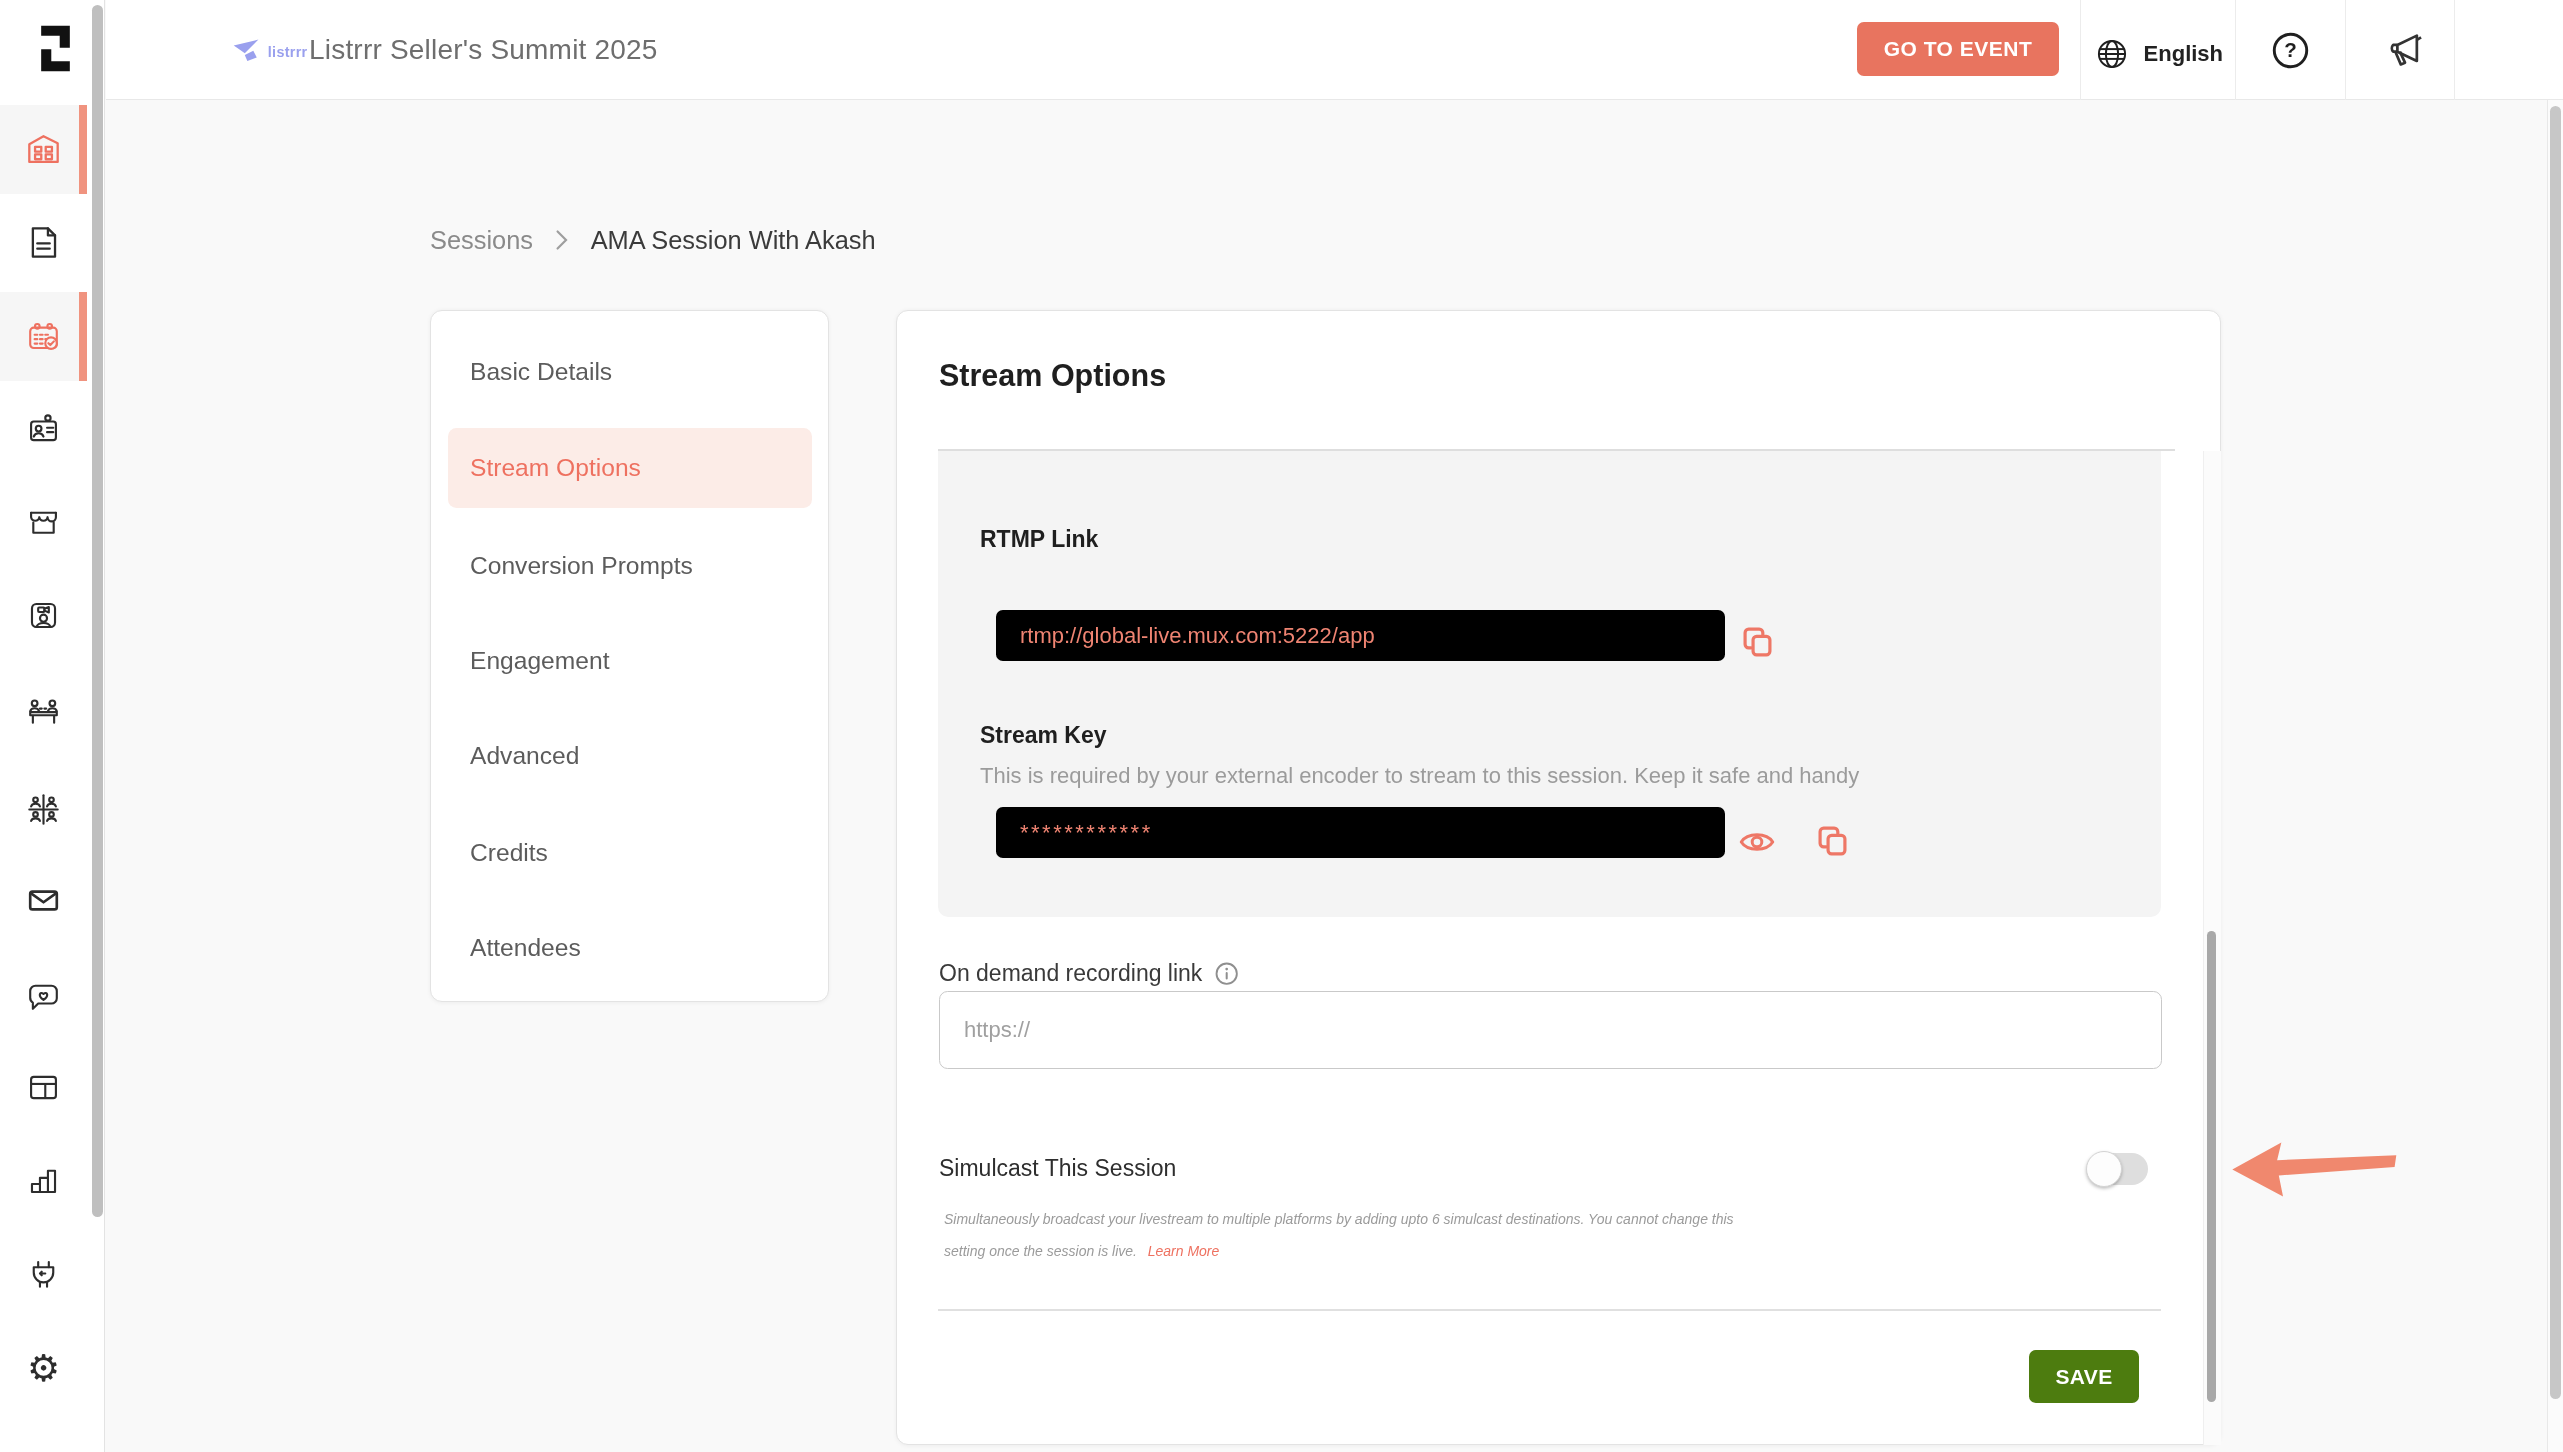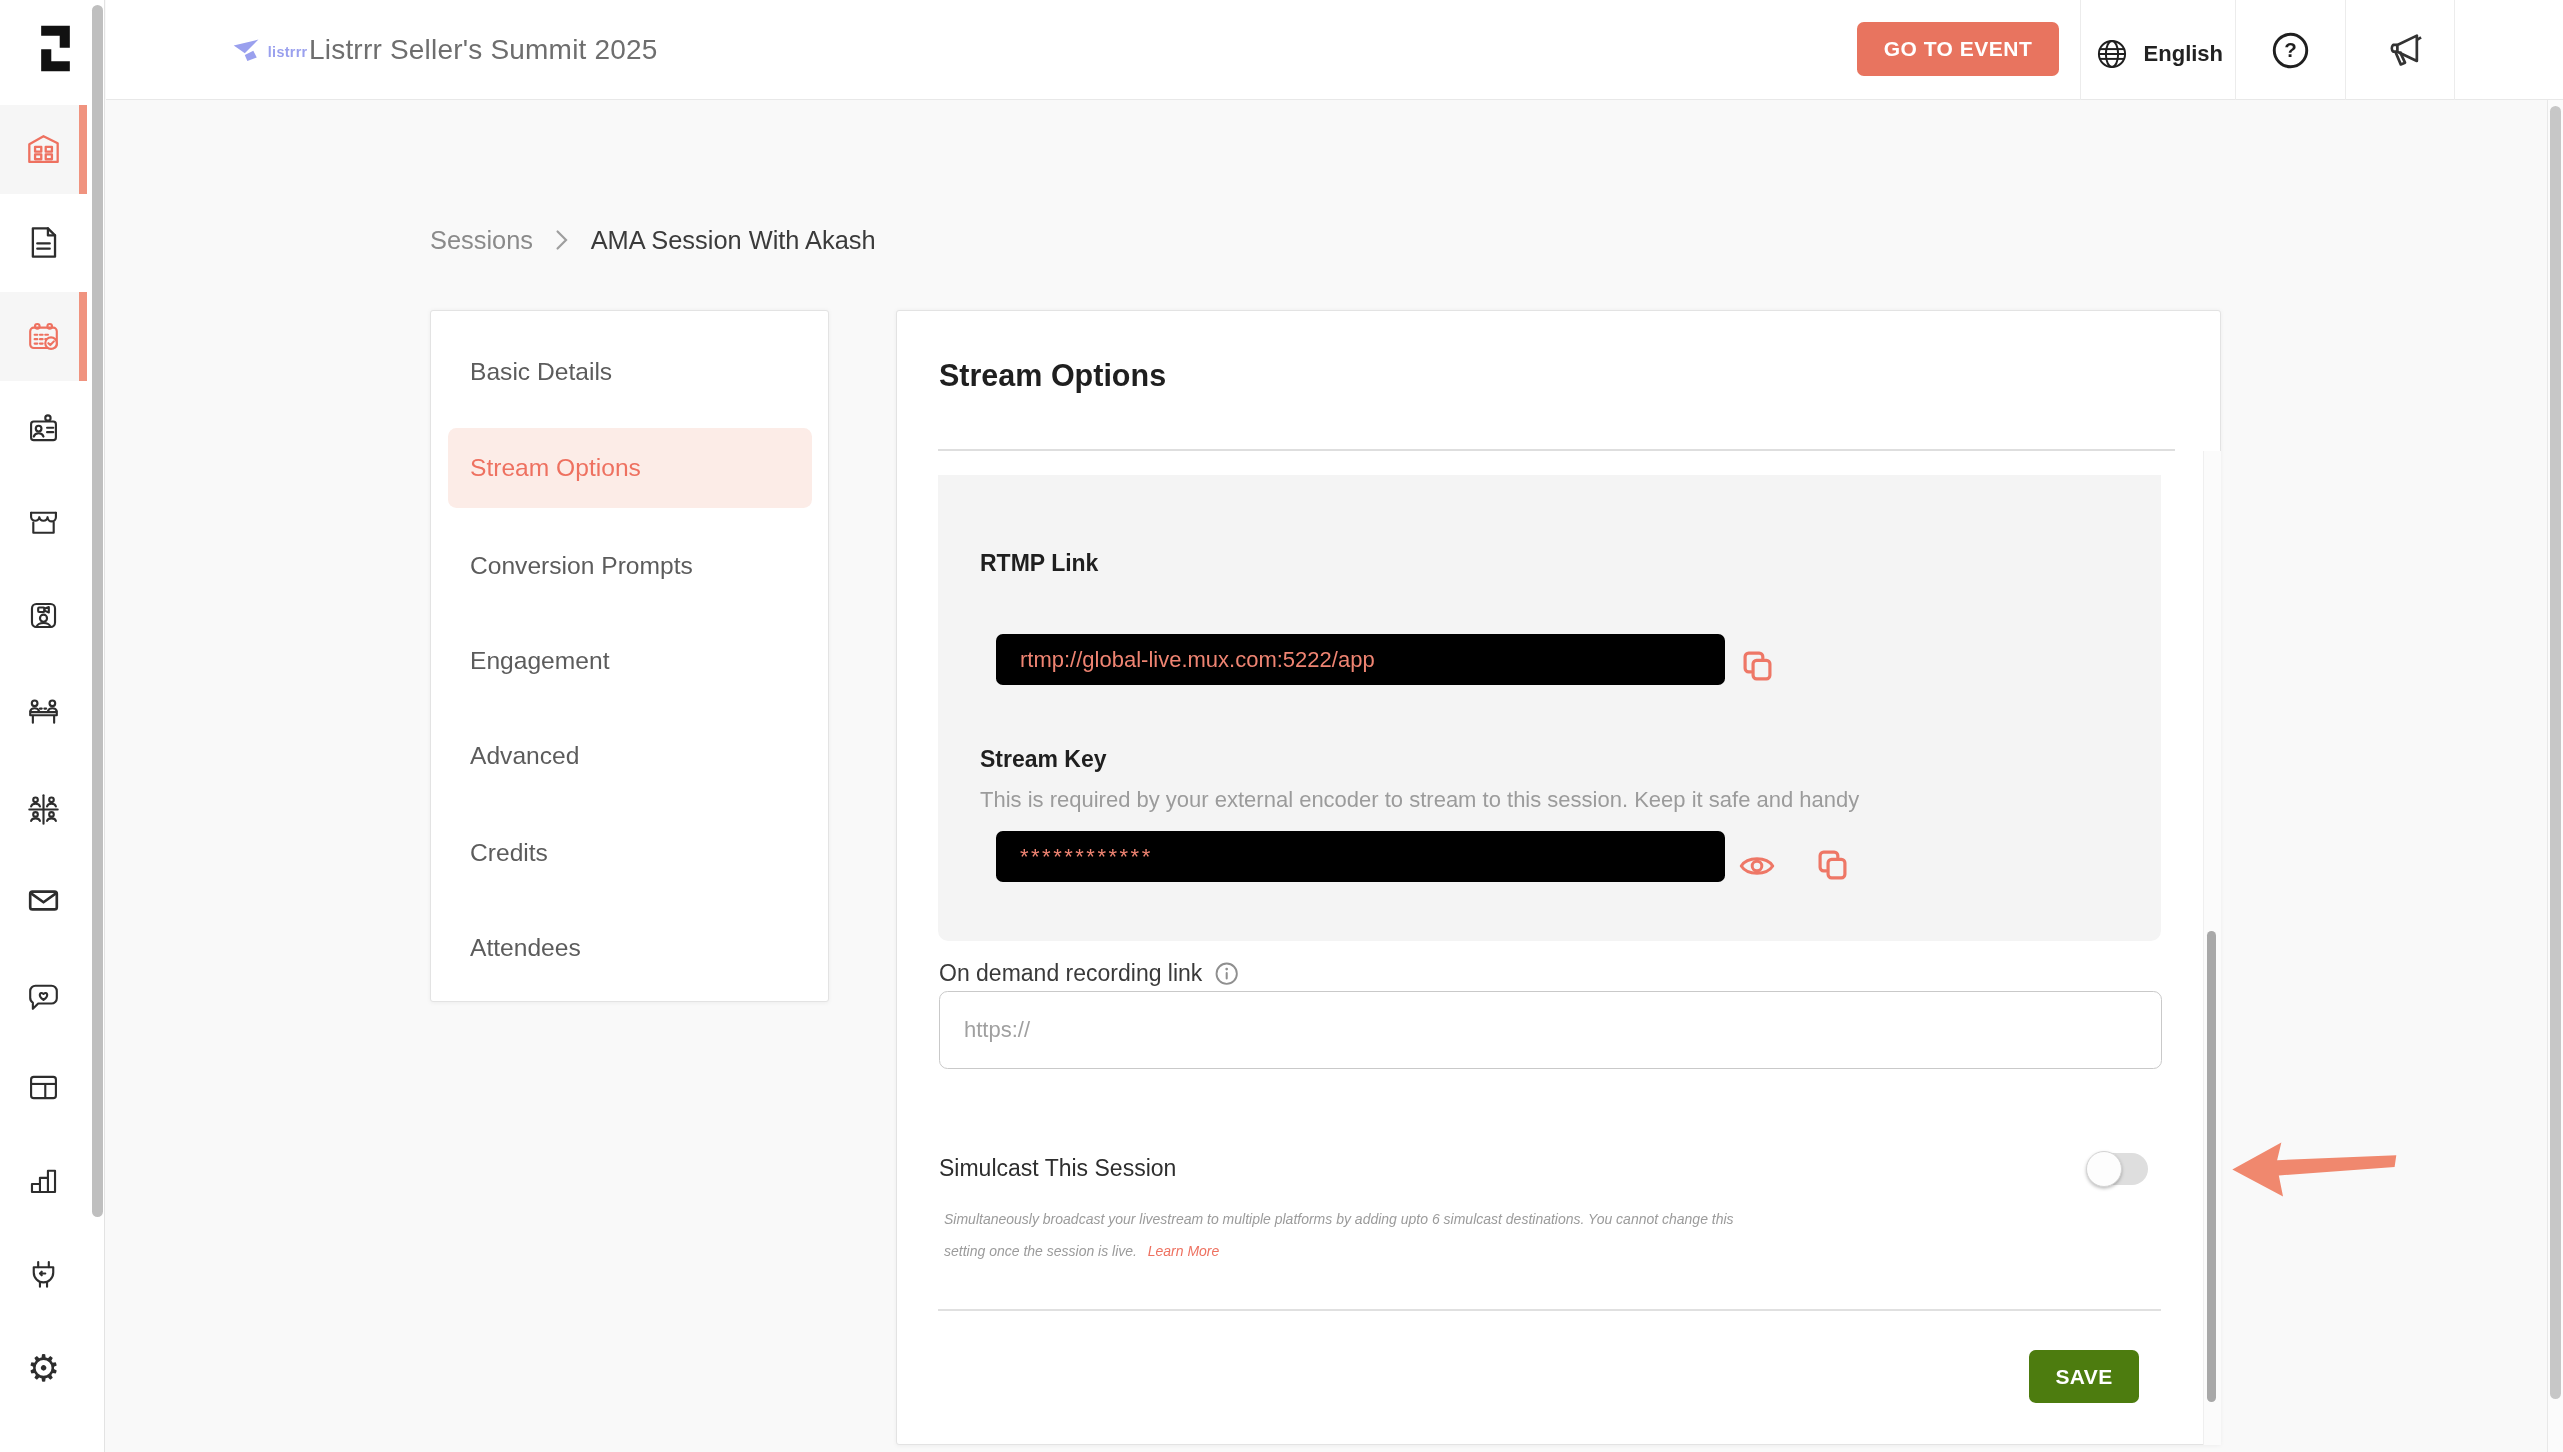--- a/index.html
+++ b/index.html
@@ -48,34 +48,34 @@
                        background:#fbfbfb; border-left:0.8px solid #e8e8e8; }
   #page-scroll-thumb { left:2550px; top:106px; width:11px; height:1293px;
                        background:#c7c7c7; border-radius:6px; }
 
   
   #breadcrumb { left:430px; top:219px; height:42px; display:flex; align-items:center; gap:22px; }
   #breadcrumb .bc-parent { font-size:25.4px; color:#8a8a8a; cursor:pointer; }
   #breadcrumb .bc-current { font-size:25.4px; color:#3b3b3b; }
 
   
-  .card { background:#fff; border:0.8px solid #e3e3e3; border-radius:3px;
+  .card { background:#fff; border:0.8px solid #e3e3e3; border-radius:12px;
           box-shadow:0 0.8px 4.2px rgba(0,0,0,.05); }
   #menu-card { left:430px; top:310px; width:399px; height:692px; }
   .menu-item { position:absolute; left:39px; font-size:24.6px; color:#5c5c5c; cursor:pointer; }
   #menu-active-pill { position:absolute; left:17px; top:117px; width:364px; height:80px;
                       background:#fcece7; border-radius:8.5px; cursor:pointer; }
   #menu-active-pill span { position:absolute; left:22px; top:0; height:80px; display:flex;
                            align-items:center; font-size:24.6px; color:#ee7160; }
 
   #main-card { left:896px; top:310px; width:1325px; height:1135px; }
   #panel-title { position:absolute; left:42px; top:47px; font-size:30.5px; font-weight:600; color:#1f1f1f; }
   #panel-top-divider { position:absolute; left:41px; top:138px; width:1237px; height:1.7px; background:#dedede; }
   #stream-box { position:absolute; left:41px; top:140px; width:1223px; height:466px;
-                background:#f4f4f4; border-radius:0 0 10.2px 10.2px;margin-top:24px; }
+                background:#f4f4f4; border-radius:0 0 10.2px 10.2px; }
   .field-label { position:absolute; left:42px; font-size:23px; font-weight:600; color:#1f1f1f; }
   .field-desc  { position:absolute; left:42px; font-size:22px; color:#9b9b9b; }
   .pink-input { position:absolute; left:58px; width:729px; height:51px; background:#000000;
                 border-radius:6.8px; display:flex; align-items:center; padding-left:24px;
                 font-size:22px; color:#ef8472; cursor:text; }
   .icon-btn { position:absolute; cursor:pointer; background:none; border:none; padding:0; }
 
   #recording-label-row { position:absolute; left:42px; top:649px; display:flex;
                          align-items:center; gap:12px; }
   #recording-label-row .lbl { font-size:23px; color:#3a3a3a; }

